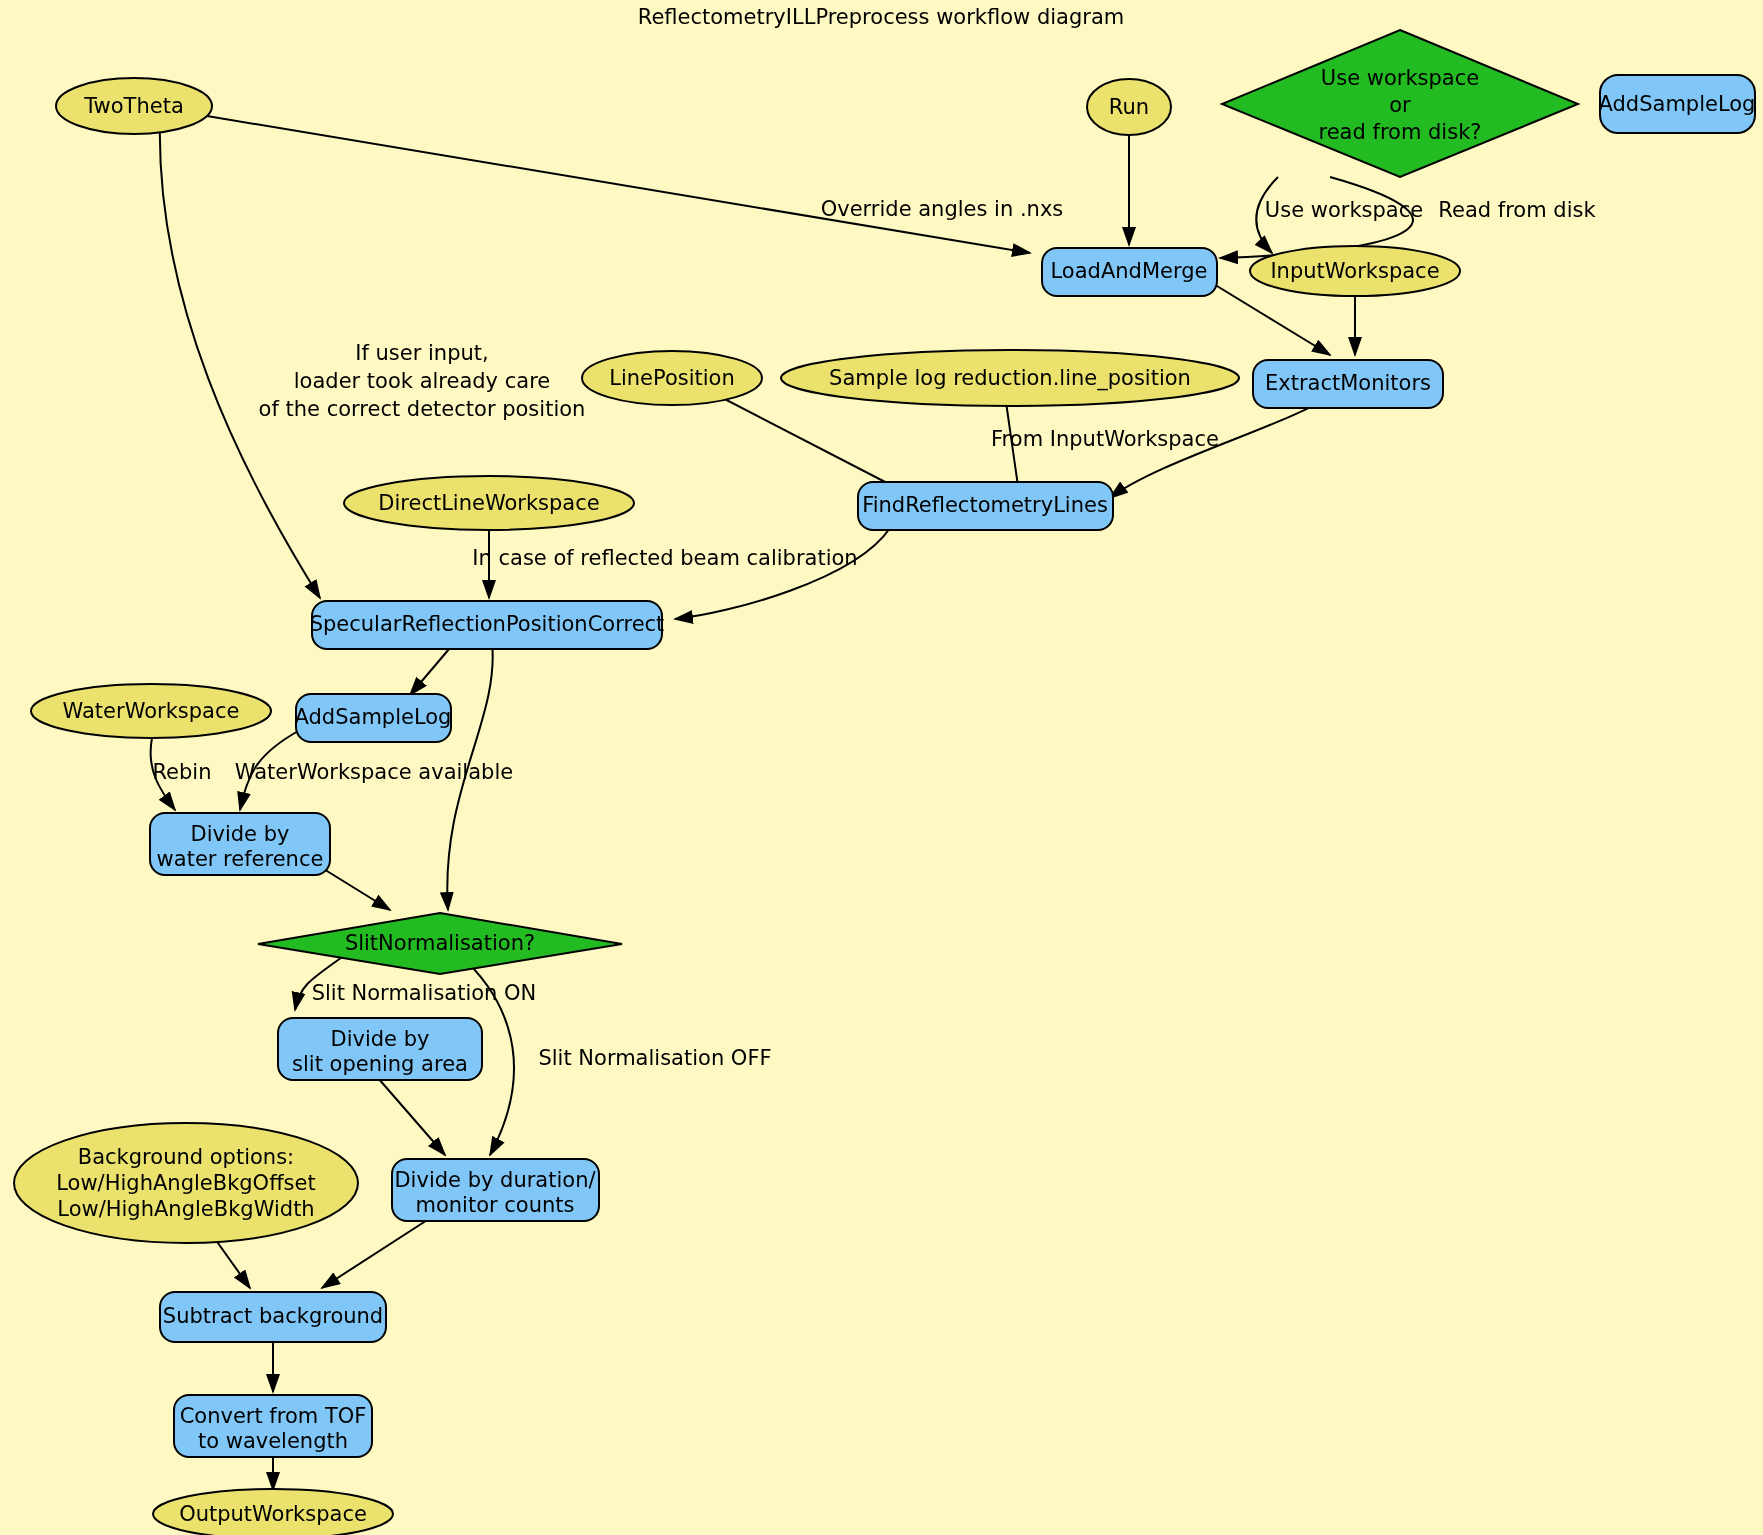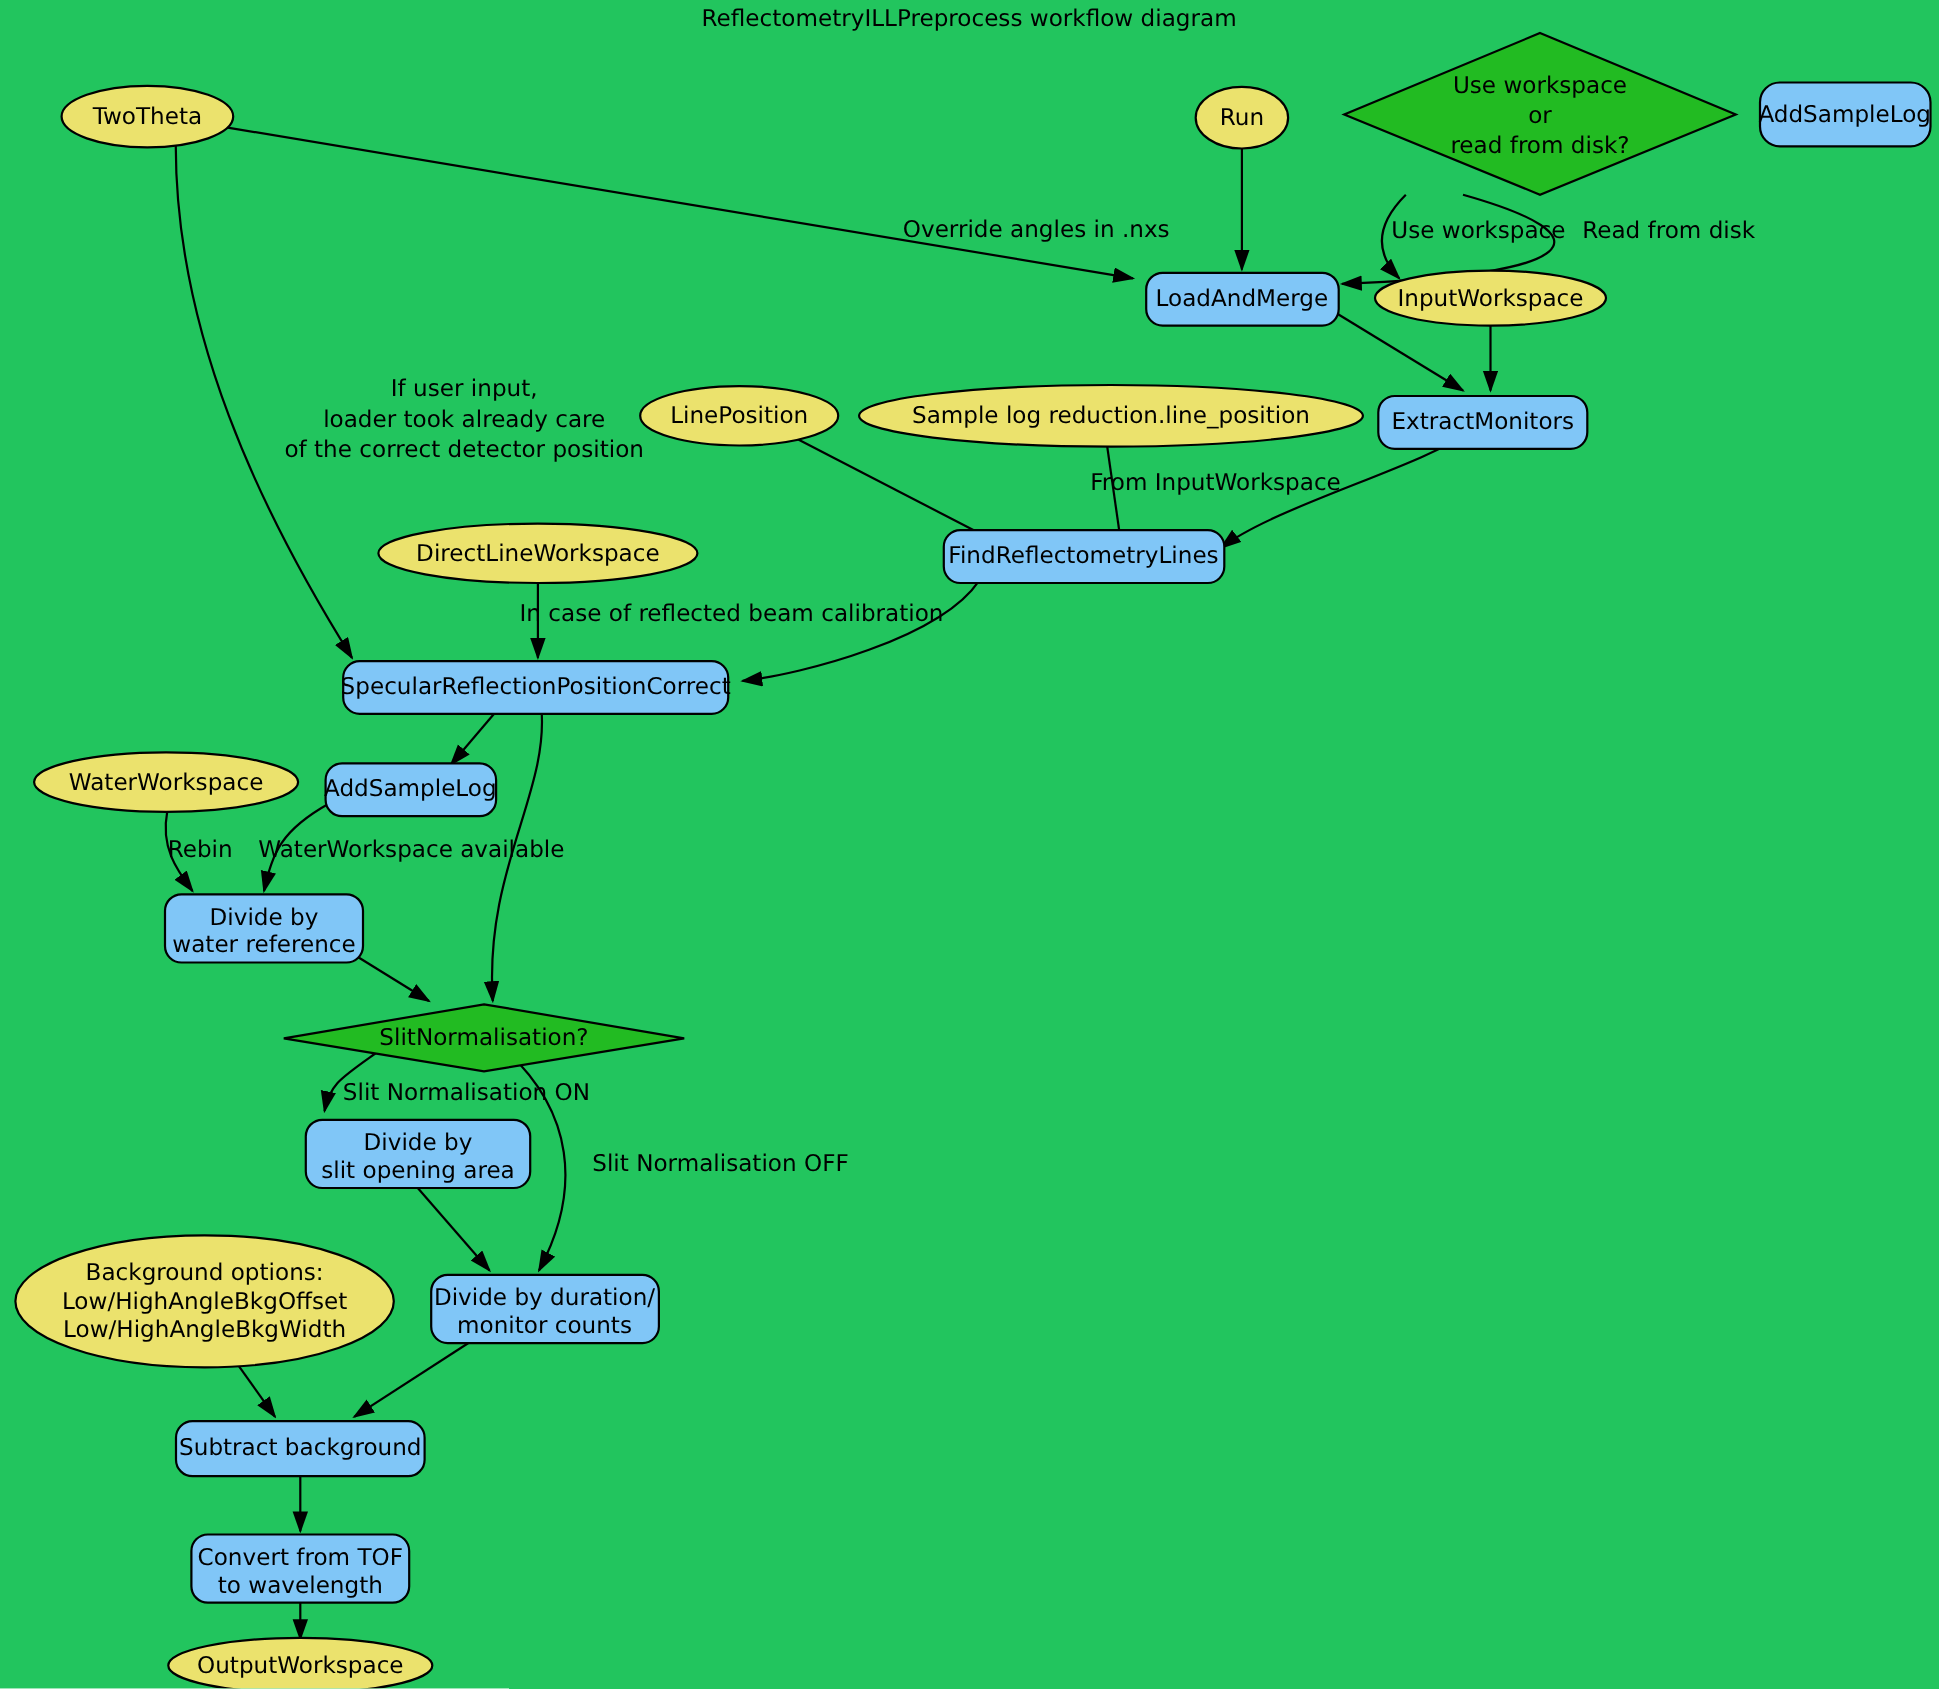--- a/index.html
+++ b/index.html
@@ -4,21 +4,21 @@
 <style>
   html, body {
     margin: 0;
     padding: 0;
     background: #ffffff;
   }
   #canvas {
     position: relative;
     width: 1763px;
     height: 1535px;
-    background: #22c55e;
+    background: #fef9c3;
     font-family: "DejaVu Sans", sans-serif;
   }
   svg.diagram {
     position: absolute;
     top: 0;
     left: 0;
     width: 1763px;
     height: 1535px;
   }
   .node-text {

